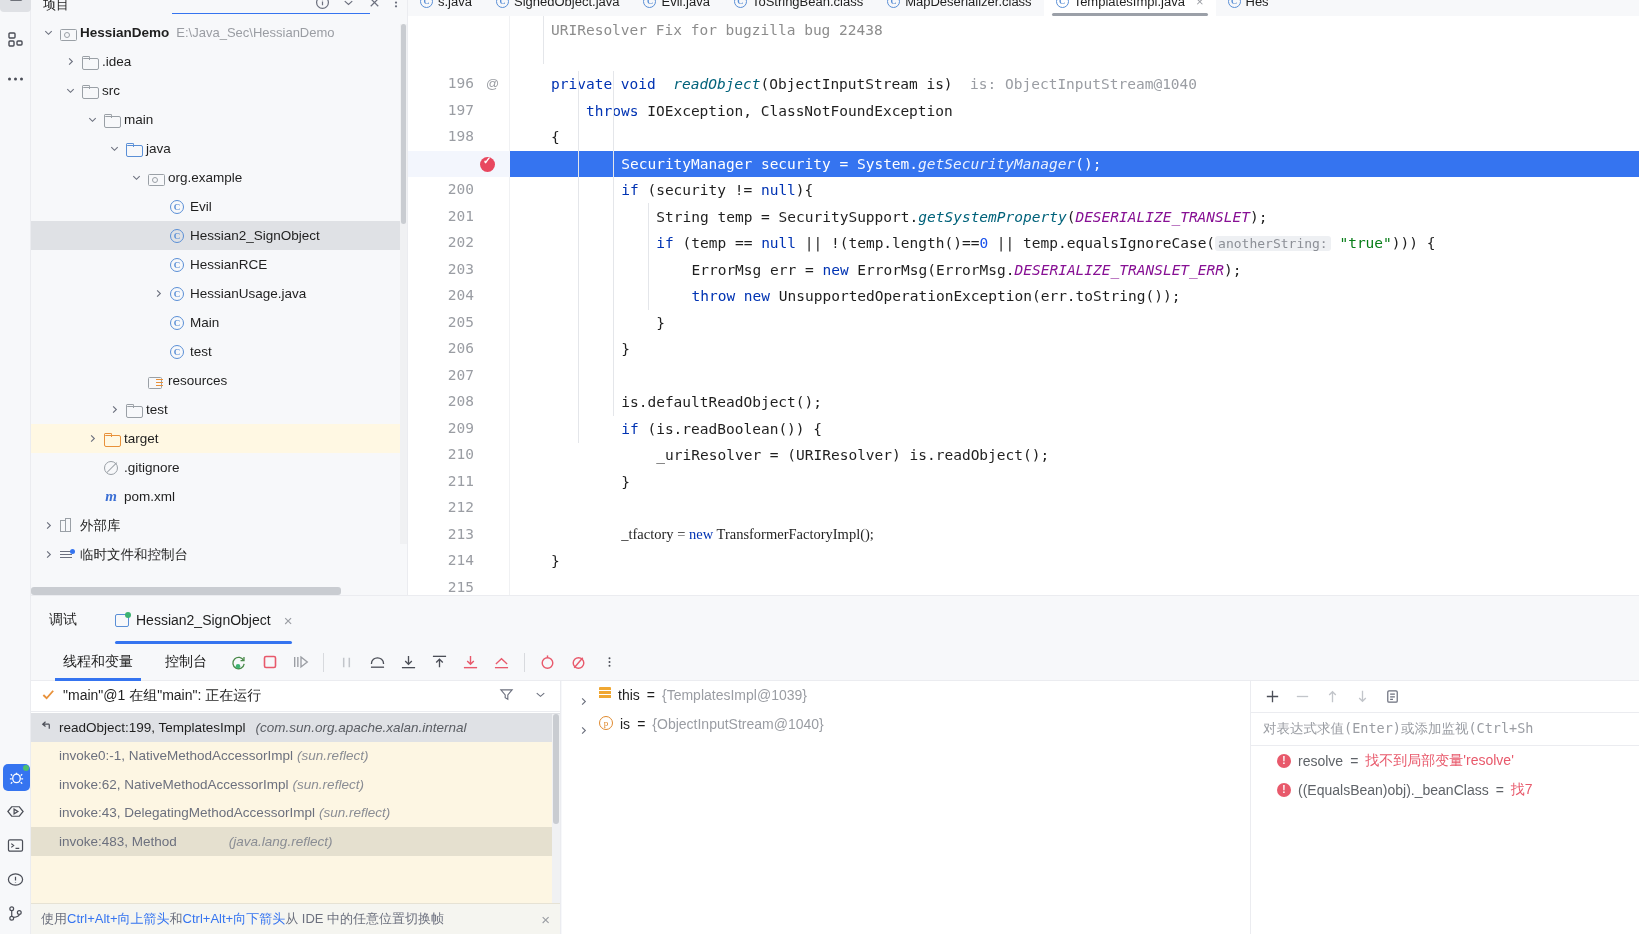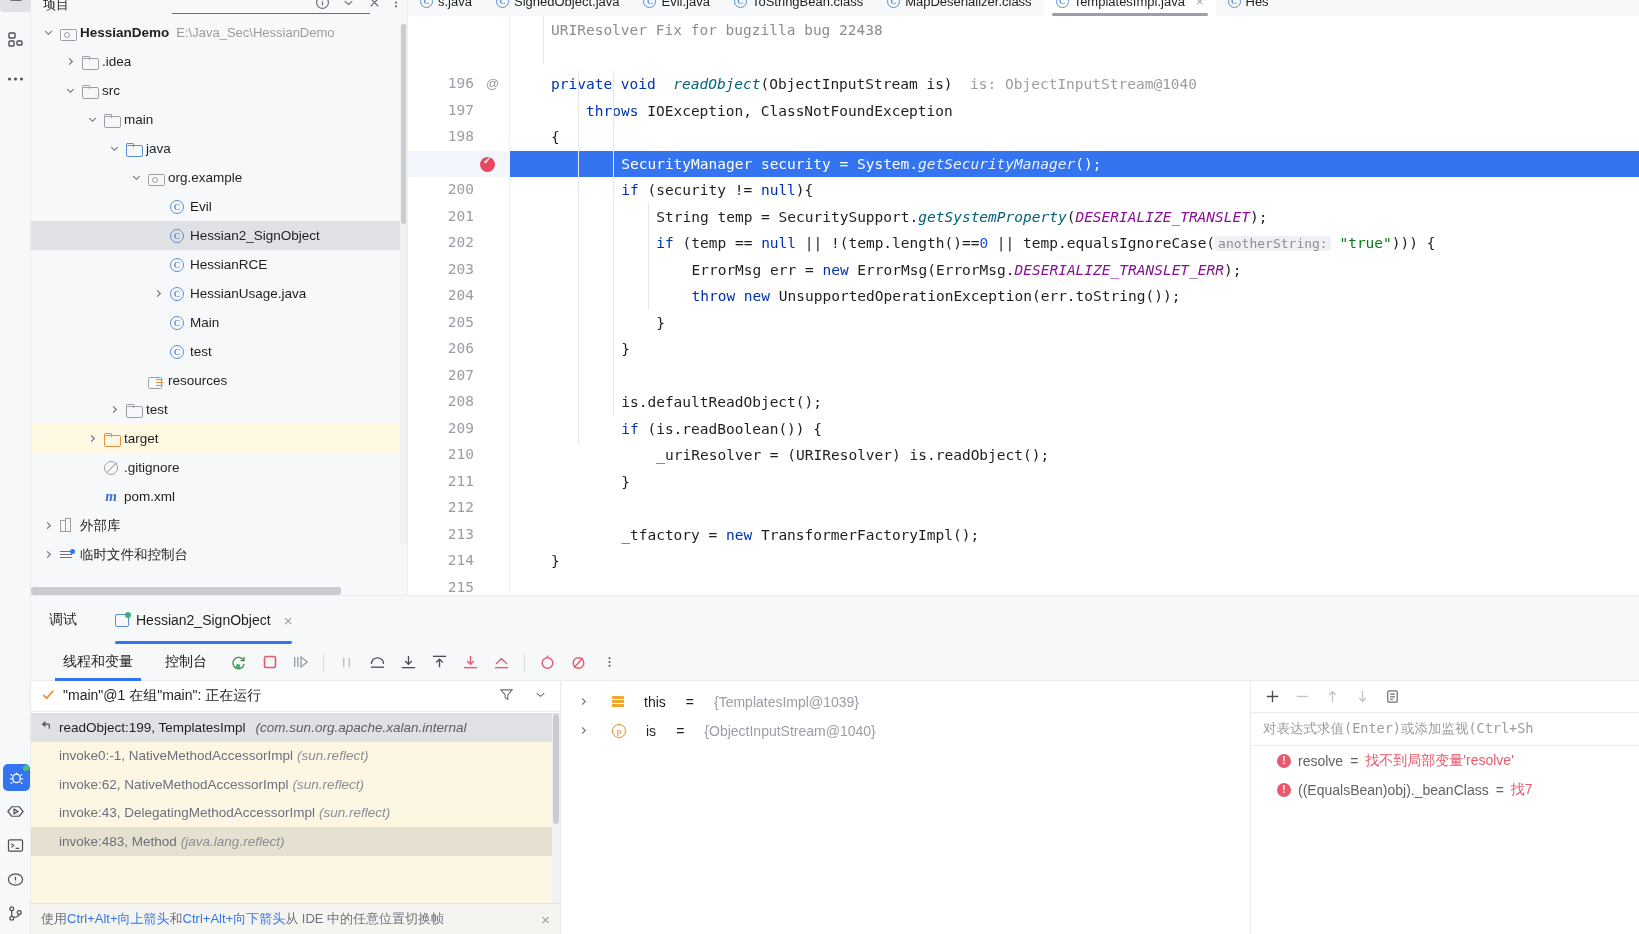--- a/index.html
+++ b/index.html
@@ -244,40 +244,40 @@
   }
   .thread-row .filler { flex:1; }
   .frame-list { position:absolute; top:32px; left:0; right:0; bottom:0; background:#fdf6e3; overflow:hidden; }
   .frame-row {
     height:28.5px; display:flex; align-items:center; padding-left:28px; white-space:nowrap;
     font-size:13.5px; color:#6c707e;
   }
   .frame-row.current {
     background:#dfe1e5; color:#1f1f1f; padding-left:8px; gap:6px;
   }
-  .frame-row.last-hl { background:#e5e0cf; }
+  .frame-row.last-hl { background:#e5e0cf;gap:48px; }
   .frame-pkg { font-style:italic; color:#8a8d94; margin-left:4px; }
   .frame-row.current .frame-pkg { color:#5a5d63; }
   .frames-vscroll { position:absolute; right:0; top:33px; width:8px; bottom:30px; background:#f0f1f3; }
   .frames-vscroll-thumb { position:absolute; top:0; left:1px; width:6px; height:110px; background:#c9ccd1; border-radius:3px; }
 
   .hint-bar {
     position:absolute; left:0; right:0; bottom:0; height:31px; background:#f5f5f0;
     display:flex; align-items:center; padding:8px 10px; font-size:13px; color:#6c707e;
     border-top:1px solid #e6e2d4;
   }
   .hint-bar .kbd { color:#3574f0; }
   .hint-bar .filler { flex:1; }
 
   
   .vars-pane {
     position:absolute; left:531px; top:85px; right:389px; bottom:0; background:#ffffff;
   }
   .var-row {
-    height:29px; display:flex; align-items:center; gap:20px; padding-left:12px;
+    height:29px; display:flex; gap:7px; padding-left:12px;
     font-size:14px; white-space:nowrap;
   }
   .ic-field {
     display:inline-block; width:12px; height:12px;
     background:repeating-linear-gradient(to bottom,#f0a732 0 2.6px,#ffffff 2.6px 4px);
     border-radius:1px;
   }
   .ic-param {
     display:inline-flex; align-items:center; justify-content:center;
     width:14px; height:14px; border:1.3px solid #e08a2e; border-radius:50%;
@@ -678,21 +678,21 @@
         <div class="ln" style="top: 377px;">208</div>
         <div class="code-line" style="position: absolute; left: 213.24px; top: 373px; height: 26.5px;"><span>is.defaultReadObject();</span></div>
         <div class="ln" style="top: 403.5px;">209</div>
         <div class="code-line" style="position: absolute; left: 213.24px; top: 399.5px; height: 26.5px;"><span class="kw">if</span><span> (is.readBoolean()) {</span></div>
         <div class="ln" style="top: 430px;">210</div>
         <div class="code-line" style="position: absolute; left: 248.36px; top: 426px; height: 26.5px;"><span>_uriResolver = (URIResolver) is.readObject();</span></div>
         <div class="ln" style="top: 456.5px;">211</div>
         <div class="code-line" style="position: absolute; left: 213.24px; top: 452.5px; height: 26.5px;"><span>}</span></div>
         <div class="ln" style="top: 483px;">212</div>
         <div class="ln" style="top: 509.5px;">213</div>
-        <div class="code-line" style="position: absolute; left: 213.24px; top: 505.5px; height: 26.5px;"><span>_tfactory = </span><span class="kw">new</span><span> TransformerFactoryImpl();</span></div>
+        <div class="code-line" style="position: absolute; left: 213.24px; top: 505.5px; height: 26.5px; font-family: Liberation Serif, serif;"><span>_tfactory = </span><span class="kw">new</span><span> TransformerFactoryImpl();</span></div>
         <div class="ln" style="top: 536px;">214</div>
         <div class="code-line" style="position: absolute; left: 143px; top: 532px; height: 26.5px;"><span>}</span></div>
         <div class="ln" style="top: 562.5px;">215</div>
         <div class="indent-guide" style="left: 170.12px; top: 55px; height: 372px;"></div>
         <div class="indent-guide" style="left: 205.24px; top: 55px; height: 345px;"></div>
         <div class="indent-guide" style="left: 240.36px; top: 187px; height: 107px;"></div>
       </div>
   </div>
 
   <div class="debug-panel">

